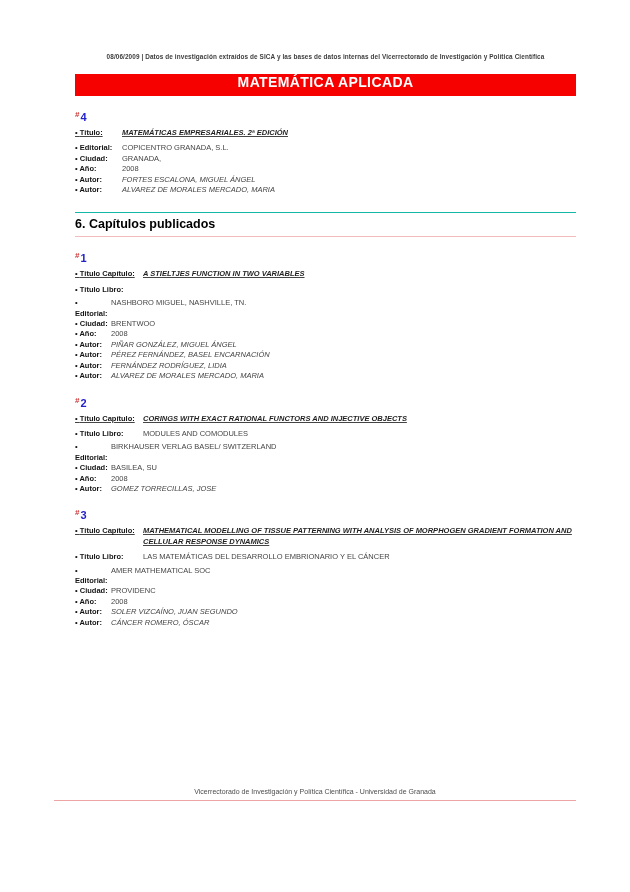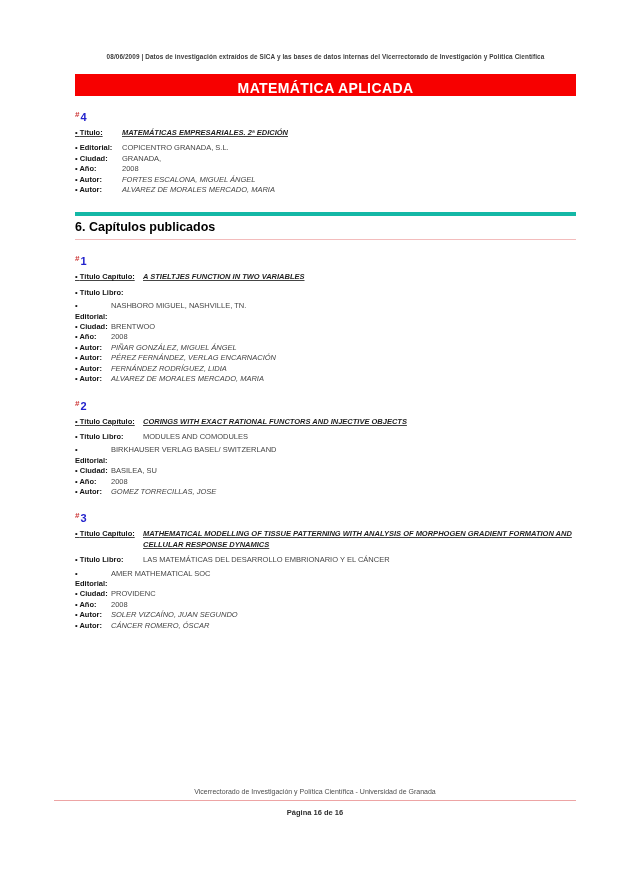--- a/index.html
+++ b/index.html
@@ -10,21 +10,21 @@
   }
   .content { position:absolute; left:75px; top:0; width:501px; }
 
   .header-note {
     margin-top:53px; text-align:center;
     font-size:6.4px; font-weight:bold; color:#3d3d3d; line-height:8px;
     letter-spacing:0.1px;
   }
   .banner {
     margin-top:13px; height:22px; background:#f70000;
-    display:flex; align-items:flex-end; justify-content:center;
+    display:flex; align-items:flex-start; justify-content:center;
   }
   .banner-title { color:#ffffff; font-weight:bold; font-size:14px; letter-spacing:0.4px; }
 
   .entry { margin-top:12px; }
   .entry-num { font-size:11px; font-weight:bold; color:#2222cc; margin-bottom:4px; line-height:13px; }
   .entry-num .hash { color:#cc3333; font-size:8px; vertical-align:4px; margin-right:1px; }
 
   .row { display:flex; font-size:7.5px; line-height:10.4px; color:#454545; }
   .row .label { font-weight:bold; color:#141414; flex:0 0 auto; }
   .row .label::before { content:"• "; }
@@ -33,21 +33,21 @@
   .entry.book .label { width:47px; }
   .entry.chapter .label { width:36px; }
   .entry.chapter .row.title .label, .entry.chapter .row.booktitle .label { width:68px; }
 
   .row.title { margin-bottom:5px;text-decoration:underline; }
   .row.title .value { font-weight:bold; font-style:italic; color:#1f1f1f; }
   .row.booktitle { margin-bottom:3px; }
   .row.author .value { font-style:italic; }
 
   .section-heading-block {
-    margin-top:17px; border-top:4px solid #14b8a6; border-bottom:1px solid #f3bcbc;
+    margin-top:17px; border-top:1px solid #14b8a6; border-bottom:1px solid #f3bcbc;
     padding:4px 0 5px 0;
   }
   .section-heading { font-size:12.5px; font-weight:bold; color:#000000; }
 
   .footer { position:absolute; left:54px; top:787px; width:522px; }
   .footer-note { text-align:center; font-size:7px; color:#4d4d4d; line-height:9px; }
   .footer-rule { border:none; border-top:1px solid #eda4a4; margin-top:4px; }
   .page-number { text-align:center; font-size:7.5px; font-weight:bold; color:#303030; margin-top:7px; }
 </style>
 </head>
@@ -117,21 +117,21 @@
           <div class="row meta">
             <span class="label">Año:</span>
             <span class="value">2008</span>
           </div>
           <div class="row author">
             <span class="label">Autor:</span>
             <span class="value">PIÑAR GONZÁLEZ, MIGUEL ÁNGEL</span>
           </div>
           <div class="row author">
             <span class="label">Autor:</span>
-            <span class="value">PÉREZ FERNÁNDEZ, VERLAG ENCARNACIÓN</span>
+            <span class="value">PÉREZ FERNÁNDEZ, BASEL ENCARNACIÓN</span>
           </div>
           <div class="row author">
             <span class="label">Autor:</span>
             <span class="value">FERNÁNDEZ RODRÍGUEZ, LIDIA</span>
           </div>
           <div class="row author">
             <span class="label">Autor:</span>
             <span class="value">ALVAREZ DE MORALES MERCADO, MARIA</span>
           </div>
         </div>
@@ -193,15 +193,14 @@
             <span class="value">CÁNCER ROMERO, ÓSCAR</span>
           </div>
         </div>
       </div>
 
   </div>
 
   <div class="footer">
     <div class="footer-note">Vicerrectorado de Investigación y Política Científica - Universidad de Granada</div>
     <hr class="footer-rule">
-    <div class="page-number">Página 16 de 16</div>
   </div>
 </div>
 
 </body></html>

